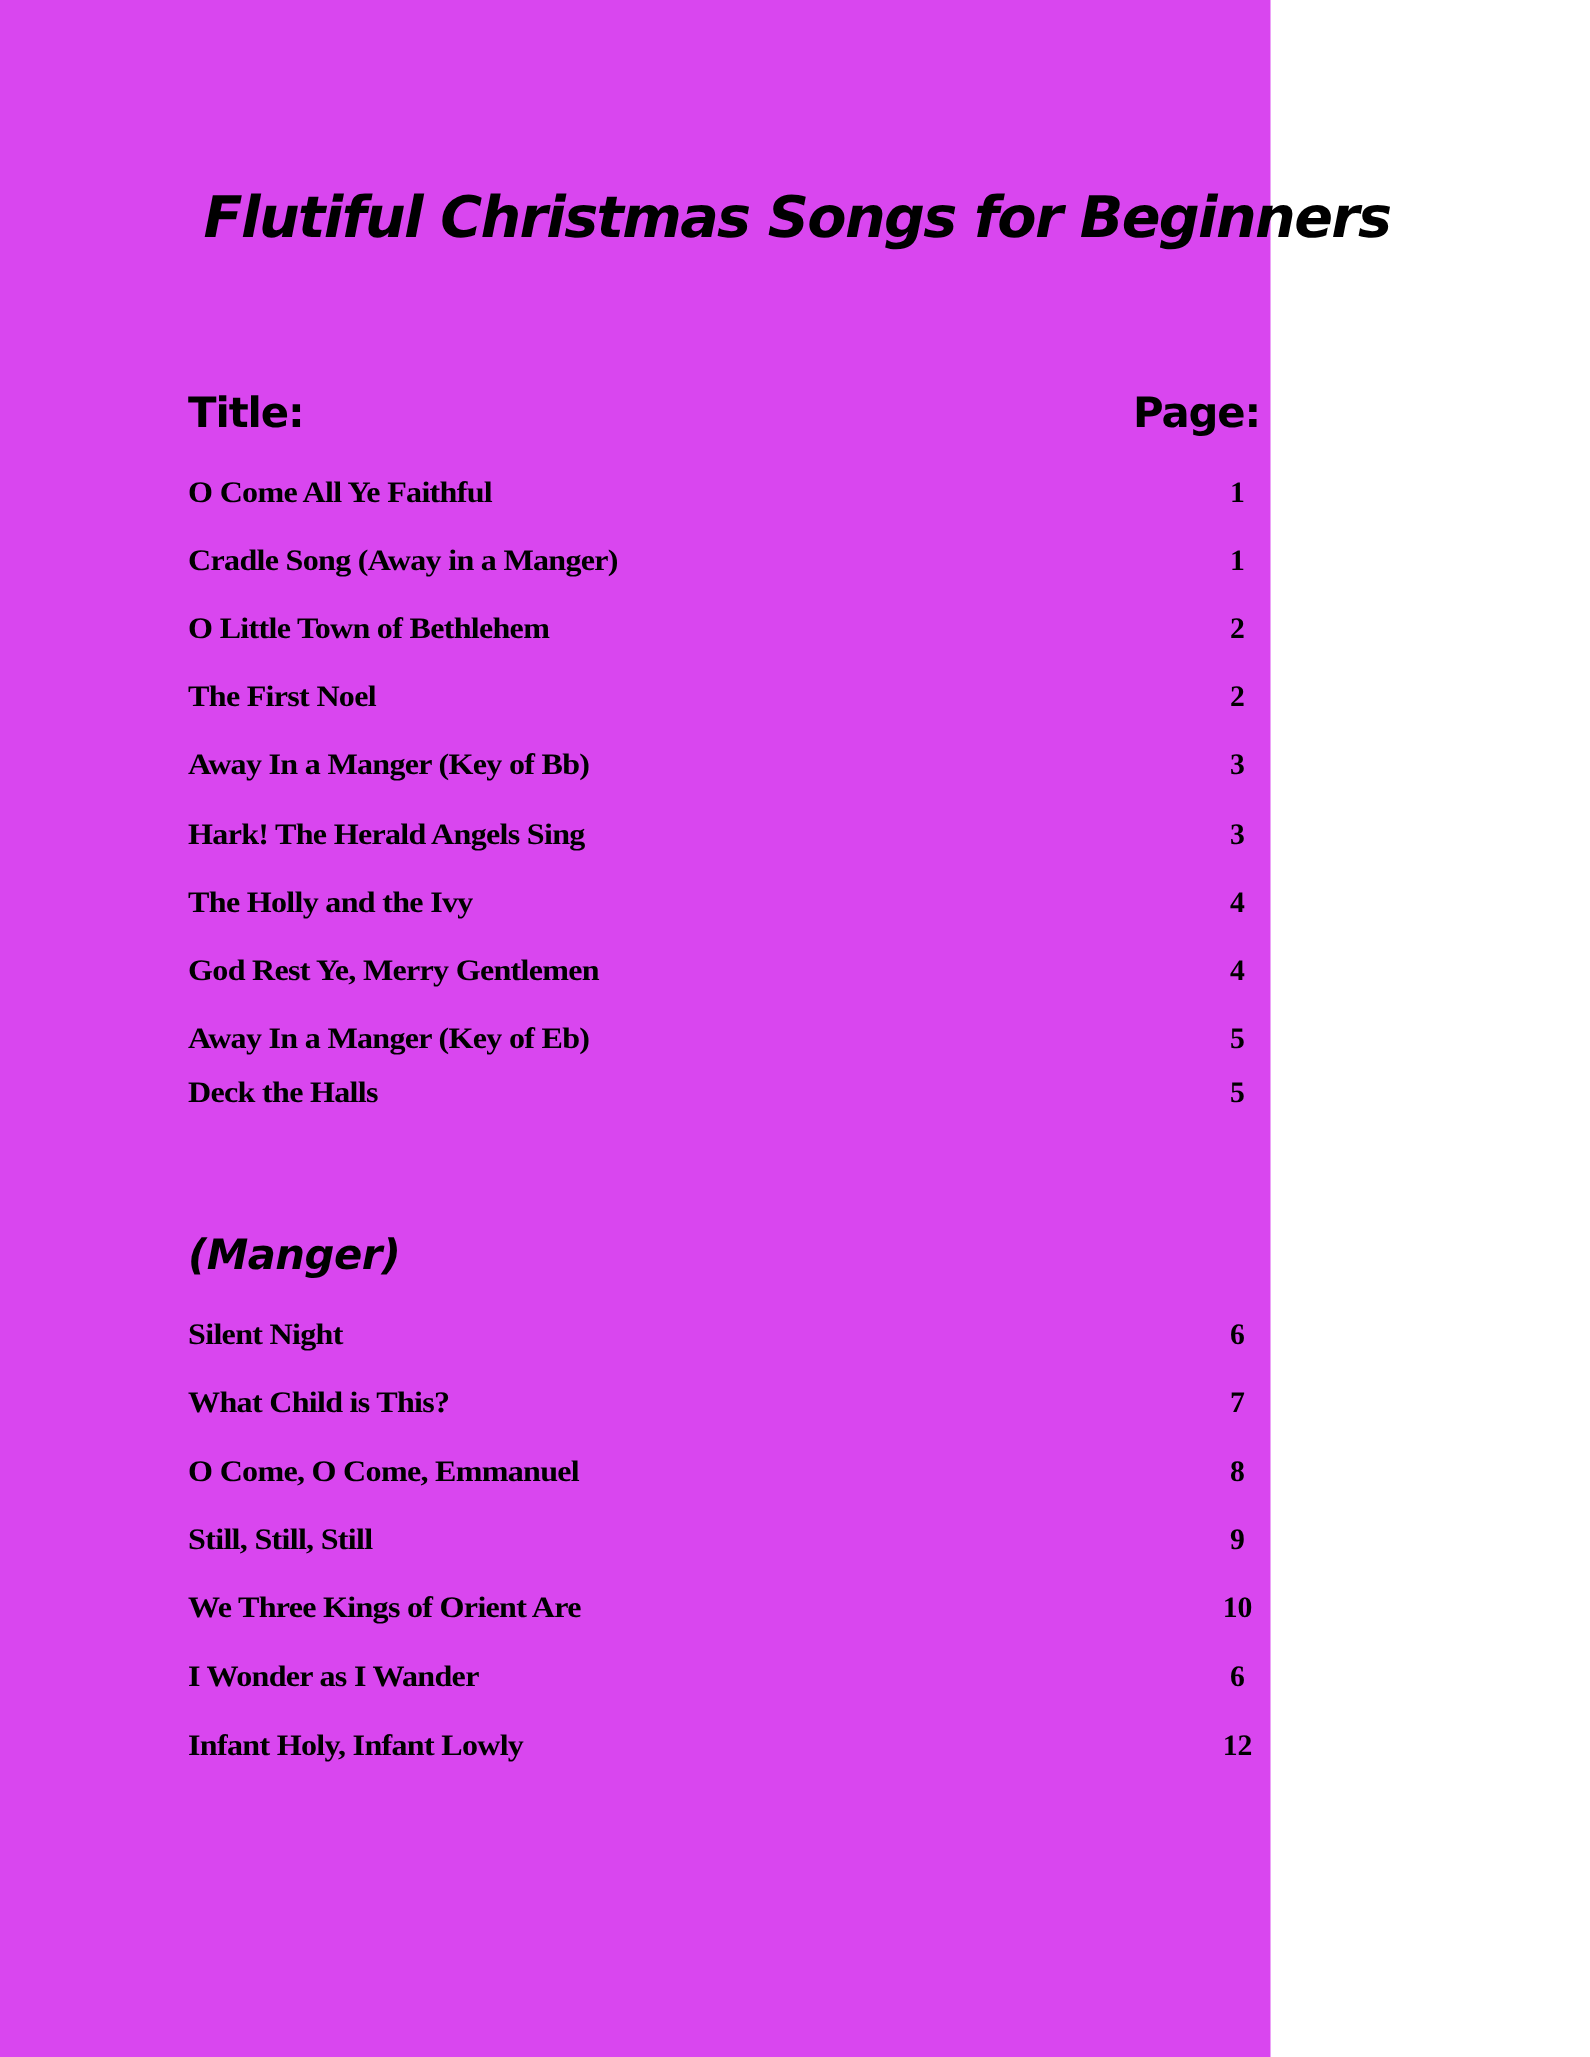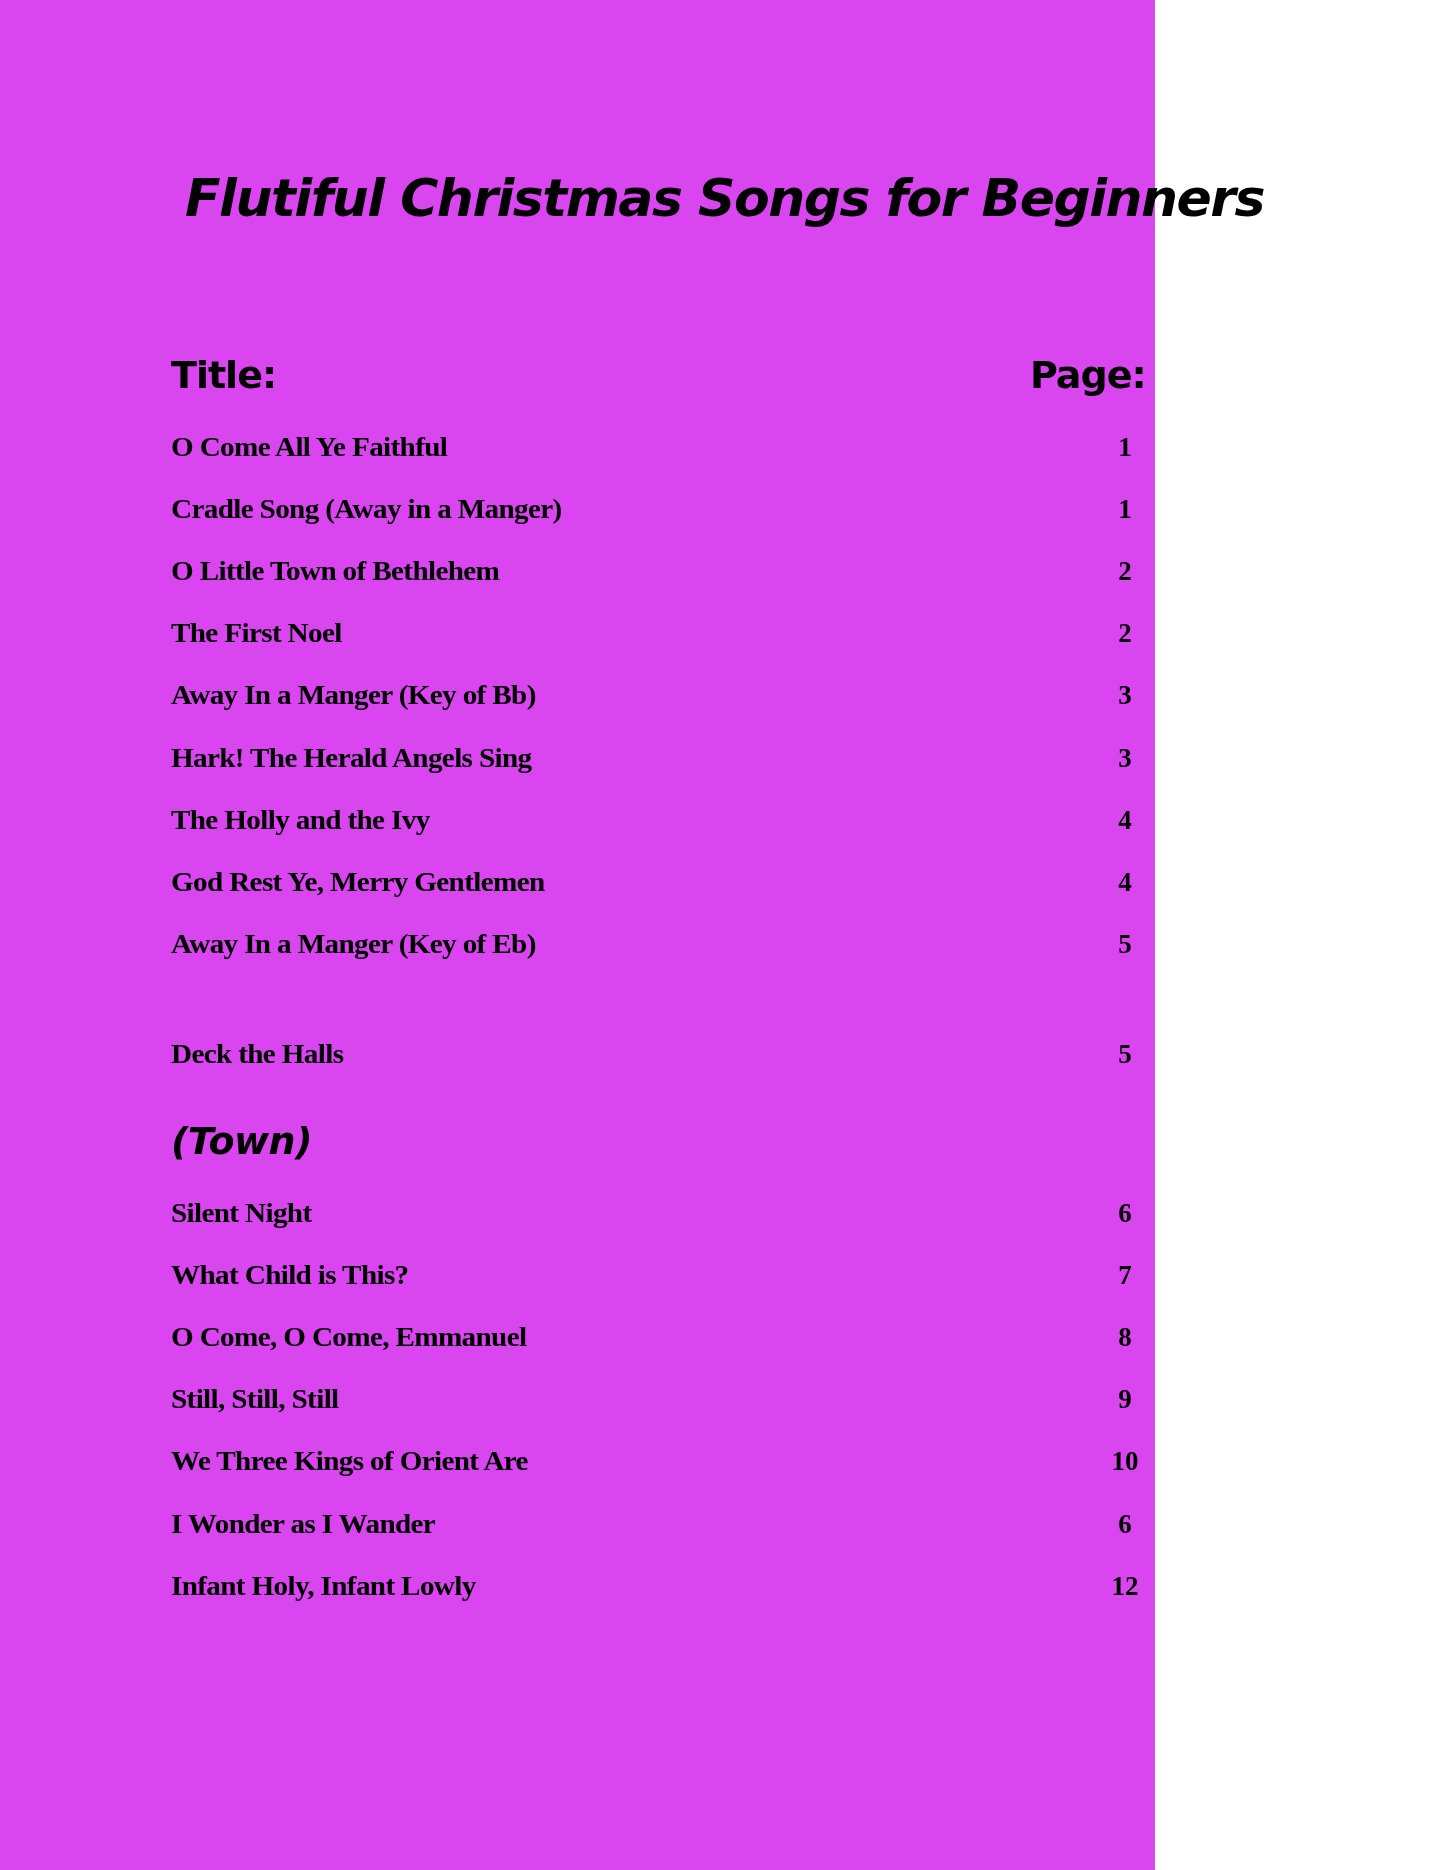--- a/index.html
+++ b/index.html
@@ -75,27 +75,27 @@
         <span class="pg">4</span>
       </div>
       <div class="row" style="top: 868.7px; padding-left: 24px;">
         <span class="song">God Rest Ye, Merry Gentlemen</span>
         <span class="pg">4</span>
       </div>
       <div class="row" style="top: 930.8px;">
         <span class="song">Away In a Manger (Key of Eb)</span>
         <span class="pg">5</span>
       </div>
-      <div class="row" style="top: 1041px;">
+      <div class="row" style="top: 980px;">
         <span class="song">Deck the Halls</span>
         <span class="pg">5</span>
       </div>
     </div>
 
-  <div class="section-head">(Town)</div>
+  <div class="section-head">(Manger)</div>
 
   <div id="duet-list">
       <div class="row" style="top: 1200px; padding-left: 32px;">
         <span class="song">Silent Night</span>
         <span class="pg">6</span>
       </div>
       <div class="row" style="top: 1262.1px;">
         <span class="song">What Child is This?</span>
         <span class="pg">7</span>
       </div>

